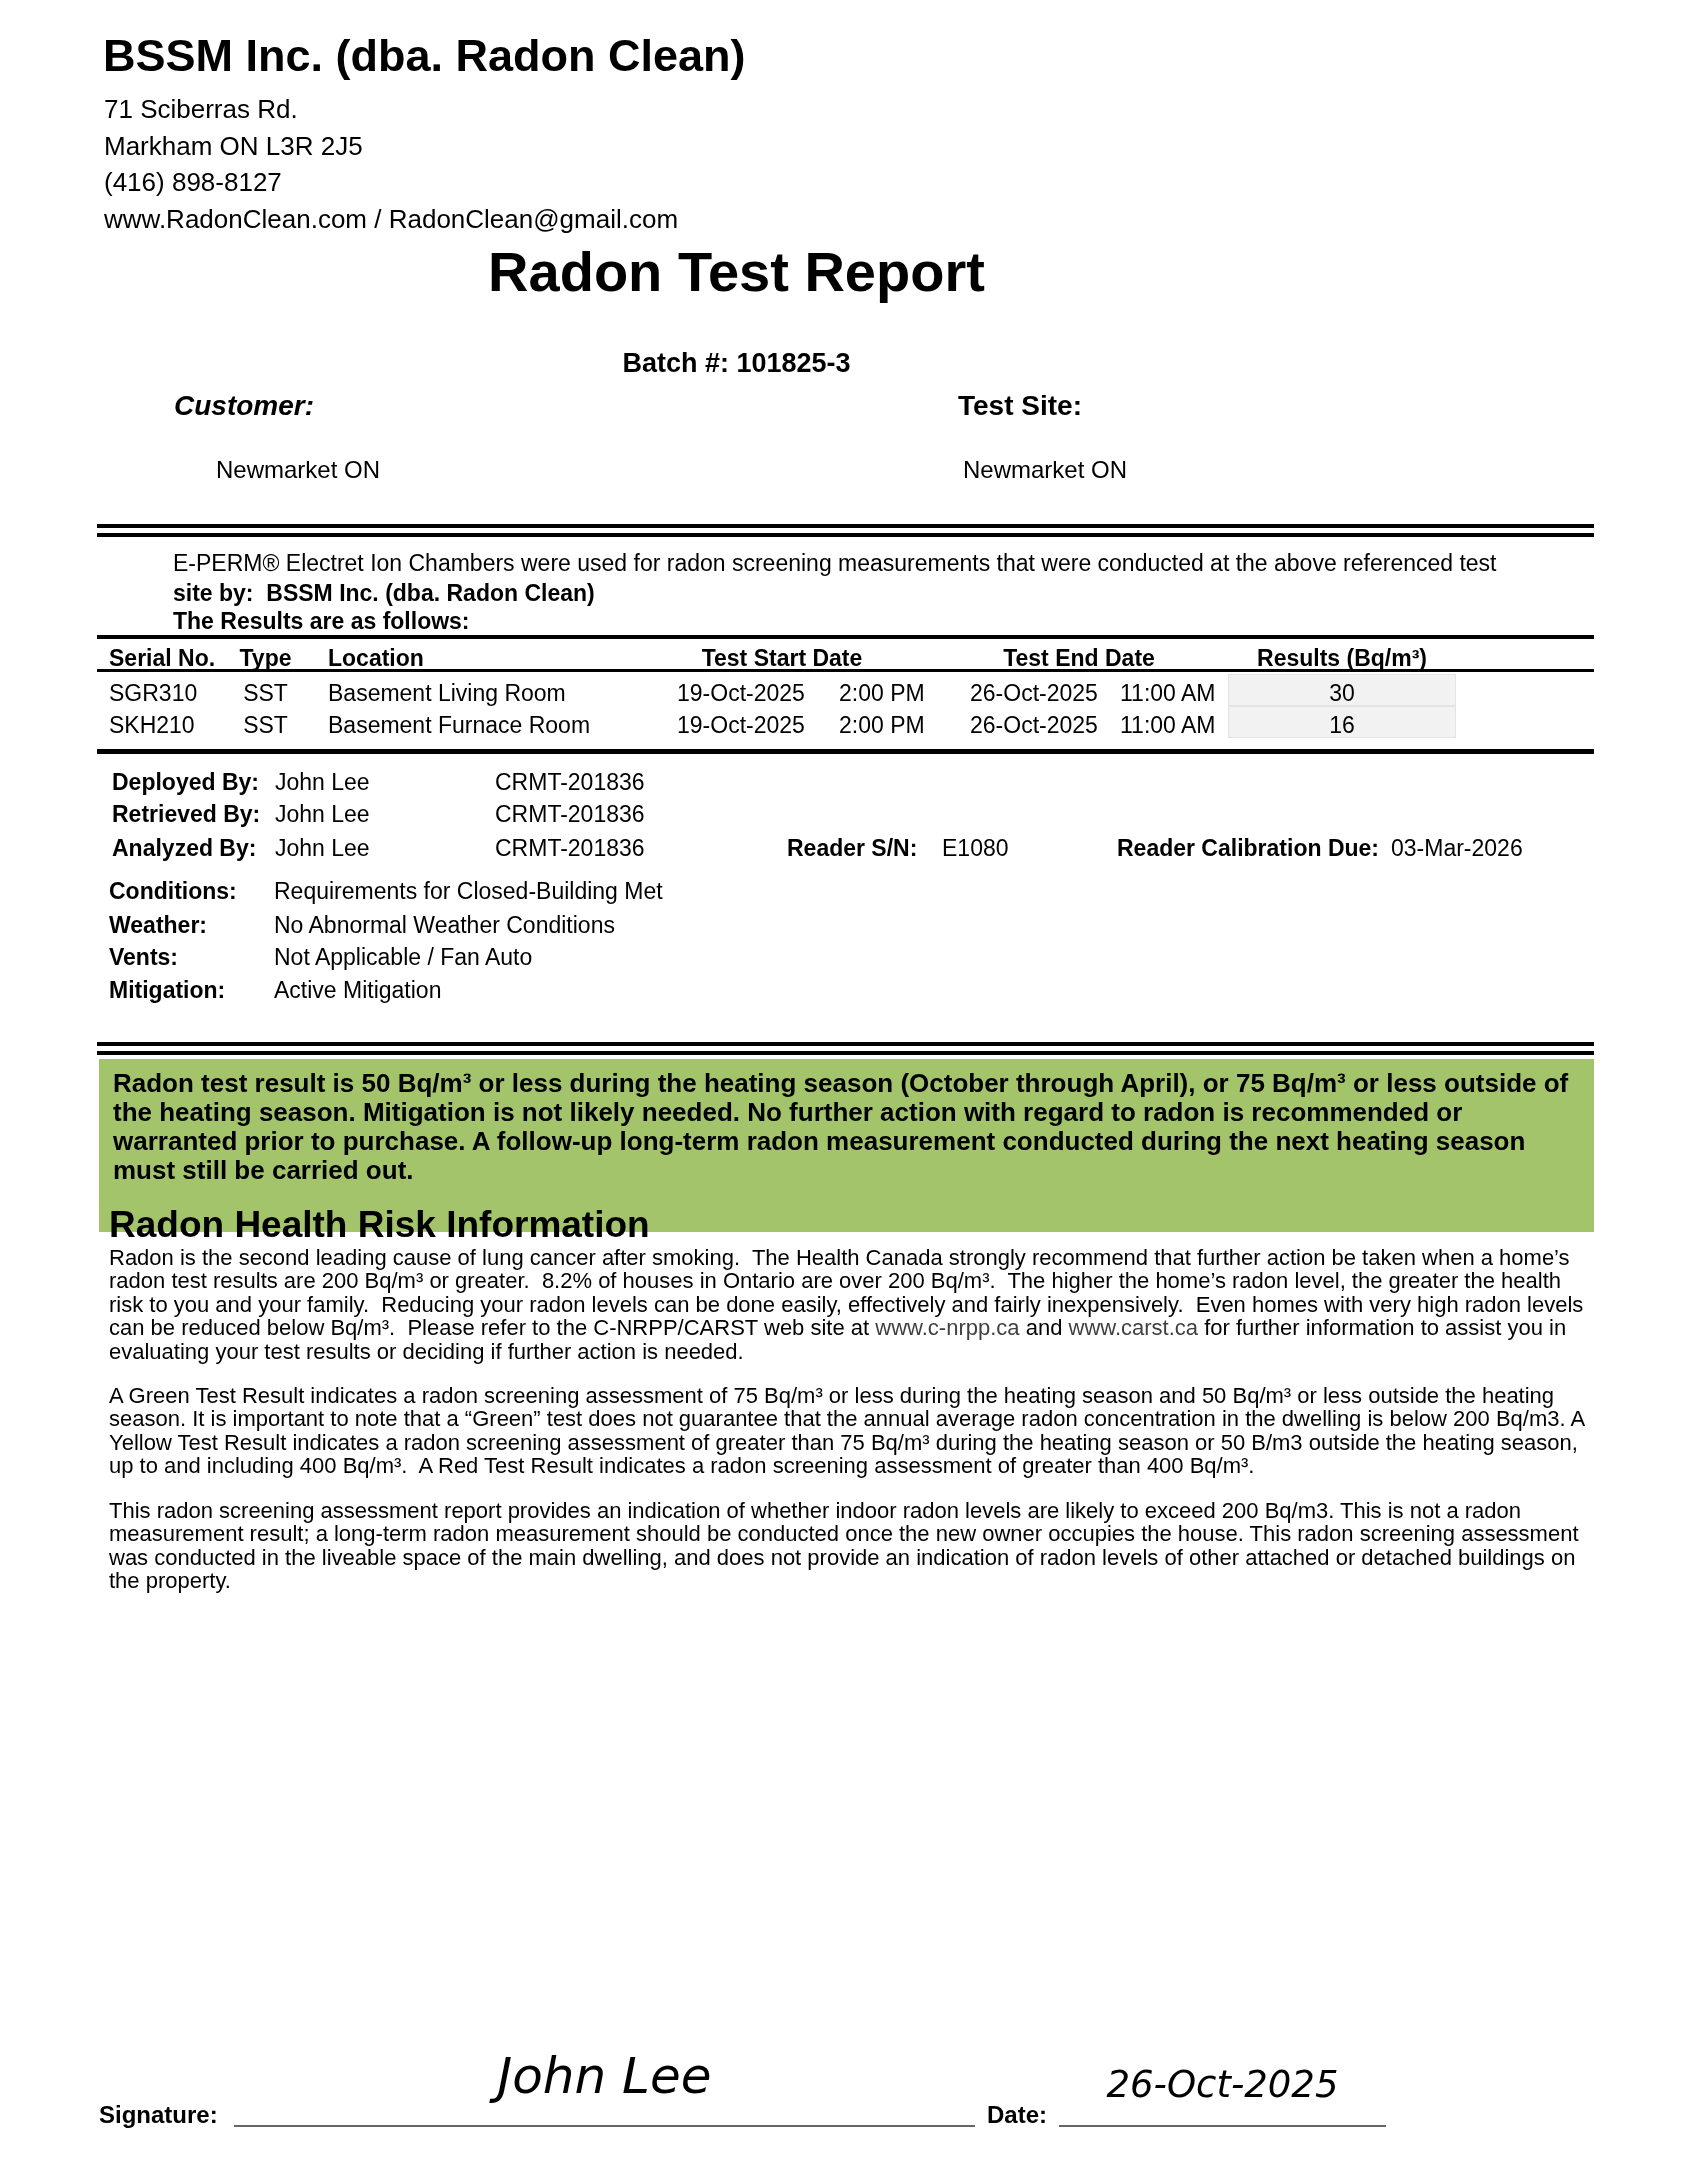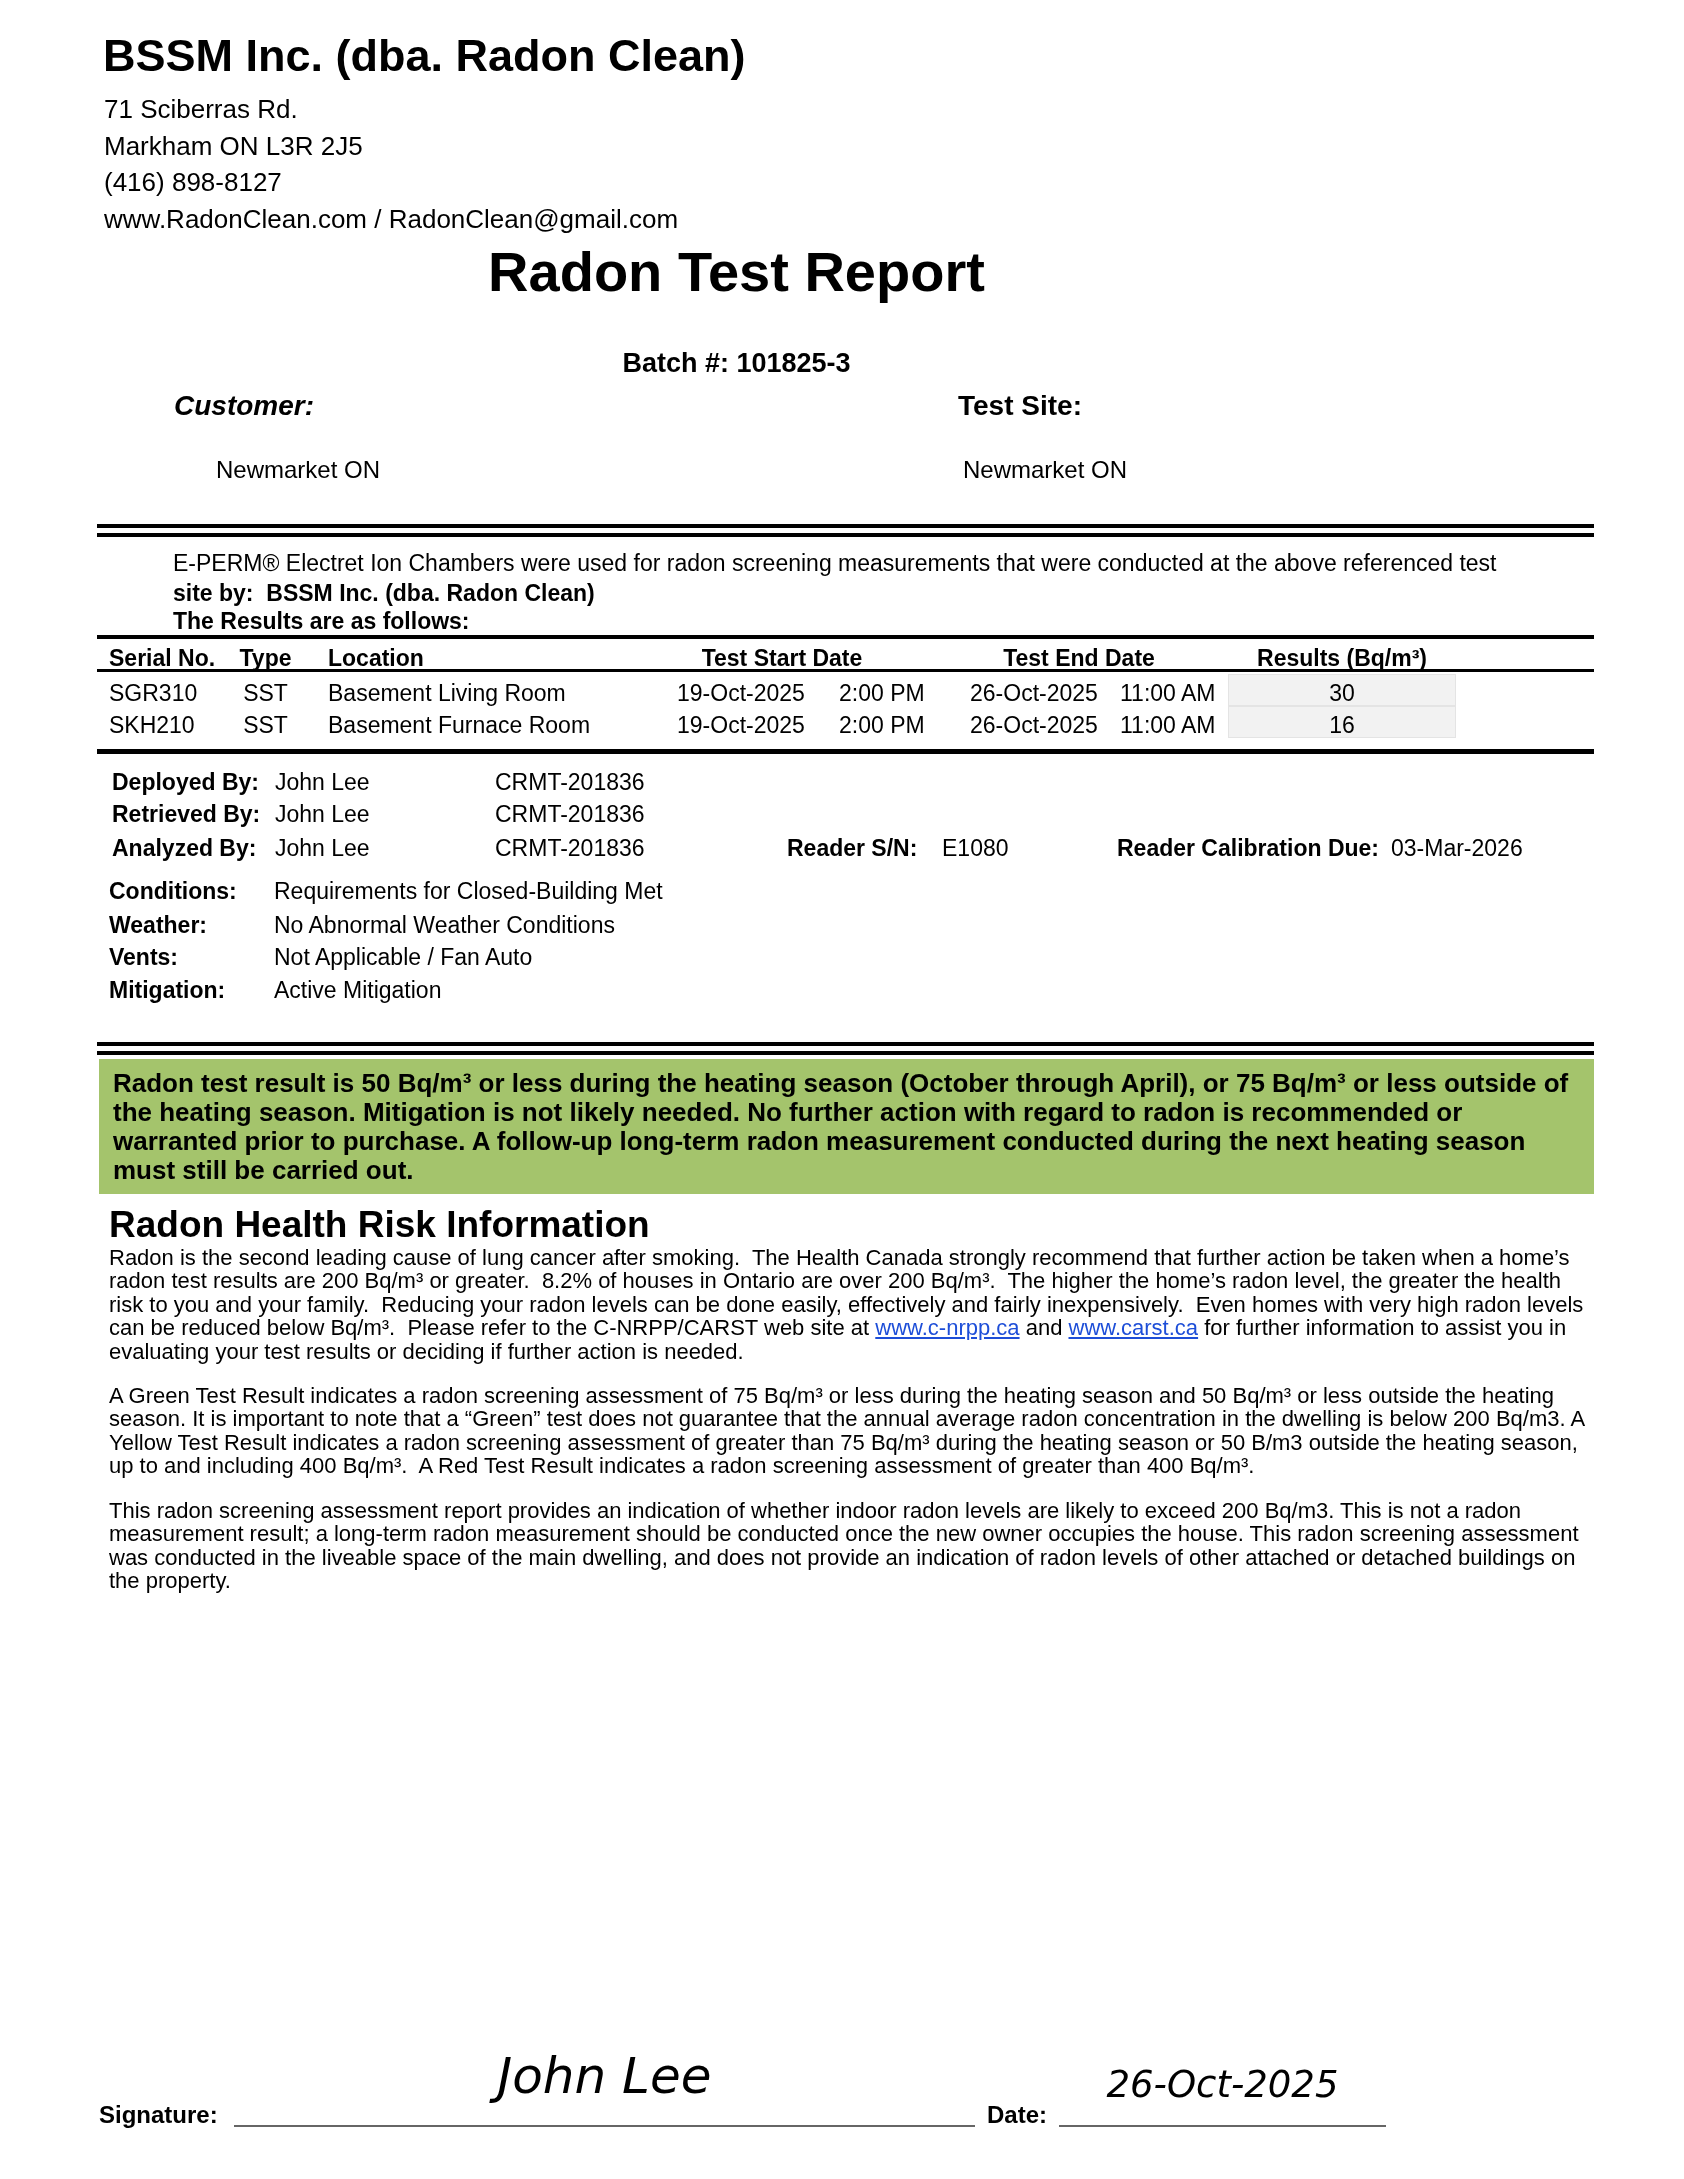--- a/index.html
+++ b/index.html
@@ -20,27 +20,27 @@
   .center-col { left:97px; width:1279px; text-align:center; }
   .title { top:239px; font-size:56px; font-weight:bold; }
   .subtitle { font-size:27px; font-weight:bold; }
   .party-label { font-size:28px; font-weight:bold; }
   .party-city { font-size:24px; }
   .body23 { font-size:23px; }
   .th { font-size:23px; font-weight:bold; }
   .cellbox { position:absolute; left:1228px; width:228px; height:32px; background:#f2f2f2; border:1px solid #e4e4e4; box-sizing:border-box; }
   .ctr { text-align:center; }
   .green-box {
-    position:absolute; top:1059px; left:99px; width:1495px; height:135px;
+    position:absolute; top:1059px; left:99px; width:1495px; height:173px;
     background:#a4c46c; box-sizing:border-box; padding:10px 14px;
     font-size:26px; font-weight:bold; line-height:29px;
   }
   .h2 { top:1204px; left:109px; font-size:37px; font-weight:bold; }
   .para { left:109px; width:1485px; font-size:22px; line-height:23.4px; }
-  .link { color:#1d4ed8; text-decoration:underline; cursor:pointer; }
+  .link { color:#404040; cursor:pointer; }
   .sig-name { top:2047px; left:234px; width:741px; text-align:center; font-size:50px; font-style:italic; font-family:"DejaVu Sans", sans-serif; }
   .sig-label { top:2101px; font-size:24px; font-weight:bold; }
   .sig-line { position:absolute; top:2125px; height:2px; background:#666; }
   .date-value { top:2063px; left:1059px; width:327px; text-align:center; font-size:37px; font-style:italic; font-family:"DejaVu Sans", sans-serif; }
 </style>
 </head>
 <body>
 
 <div class="page">
 

